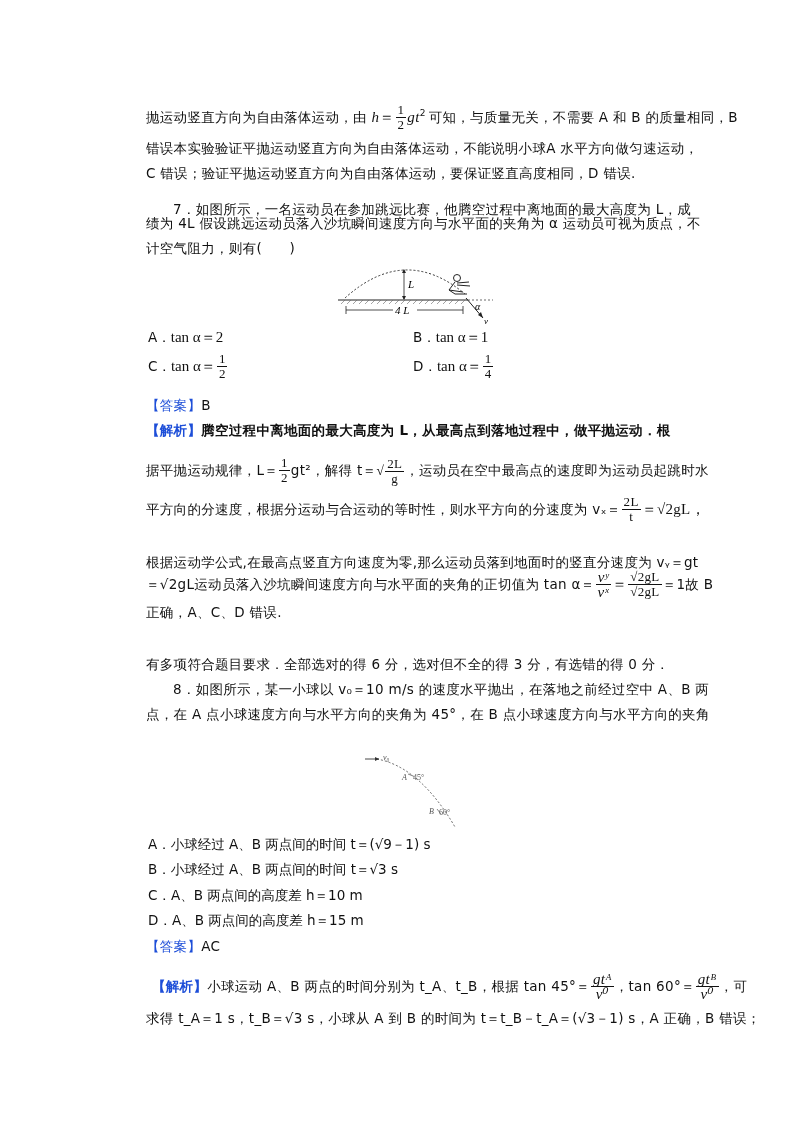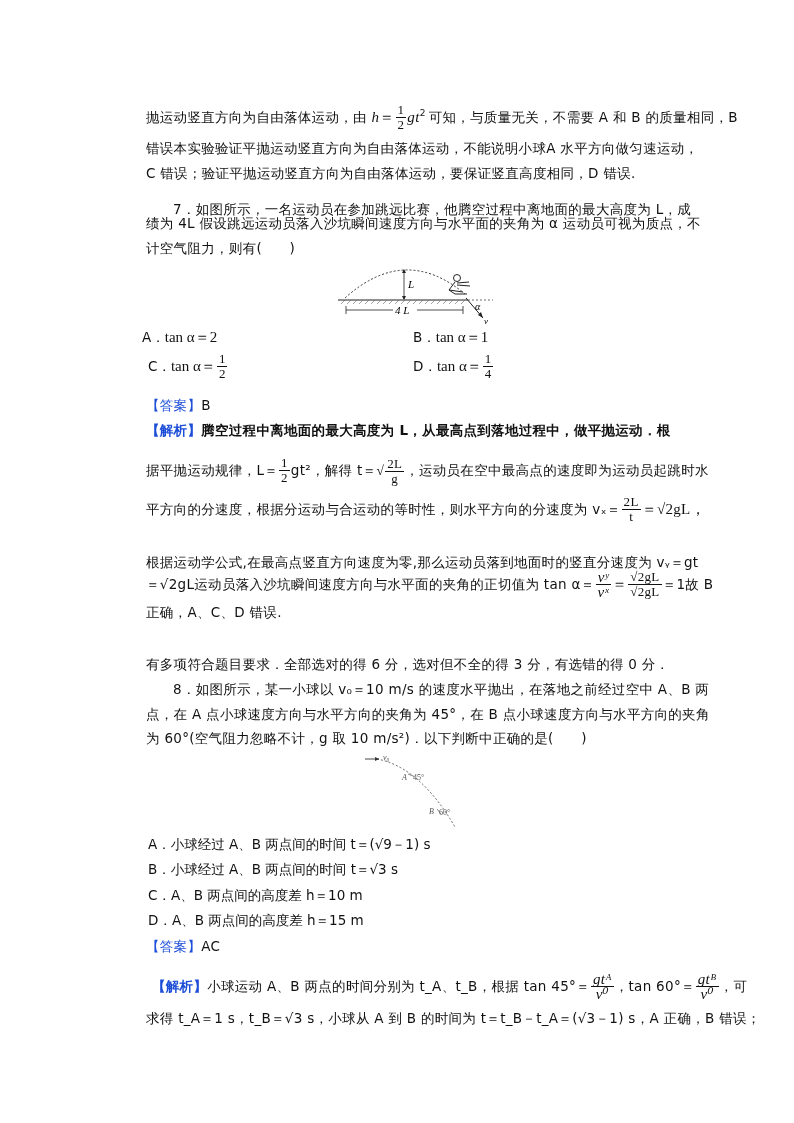--- a/index.html
+++ b/index.html
@@ -79,21 +79,21 @@
       <path d="M 124 17 L 136 16"></path>
       <path d="M 124 19 L 137 20"></path>
       <path d="M 116 24 L 122 28 L 134 28"></path>
     </g>
     <line x1="133" y1="32" x2="150" y2="52" stroke="#222" stroke-width="1"></line>
     <polygon points="150,52 145,49 148,46" fill="#222"></polygon>
     <text x="142" y="44" font-family="Liberation Serif, serif" font-style="italic" font-size="10">α</text>
     <text x="151" y="58" font-family="Liberation Serif, serif" font-style="italic" font-size="9">v</text>
   </svg>
 
-  <div class="opt" style="left:142px; top:327px;text-align:center;">
+  <div class="opt" style="left:148px; top:327px;text-align:center;">
     <span>A．</span><span class="rm">tan α＝2</span>
   </div>
   <div class="opt" style="left:413px; top:327px;">
     <span>B．</span><span class="rm">tan α＝1</span>
   </div>
   <div class="opt" style="left:148px; top:352px;">
     <span>C．</span><span class="rm">tan α＝</span><span class="frac"><span class="num">1</span><span class="den">2</span></span>
   </div>
   <div class="opt" style="left:413px; top:352px;">
     <span>D．</span><span class="rm">tan α＝</span><span class="frac"><span class="num">1</span><span class="den">4</span></span>
@@ -115,21 +115,20 @@
   <div class="line" style="top:532px;margin-top:20px;">根据运动学公式,在最高点竖直方向速度为零,那么运动员落到地面时的竖直分速度为 vᵧ＝gt</div>
   <div class="line" style="top:570px;">
     <span>＝√2gL运动员落入沙坑瞬间速度方向与水平面的夹角的正切值为 tan α＝</span><span class="frac"><span class="num math">vʸ</span><span class="den math">vˣ</span></span><span class="rm">＝</span><span class="frac"><span class="num">√2gL</span><span class="den">√2gL</span></span><span>＝1故 B</span>
   </div>
   <div class="line" style="top:602px;">正确，A、C、D 错误.</div>
 
   <div class="line" style="top:654px;">有多项符合题目要求．全部选对的得 6 分，选对但不全的得 3 分，有选错的得 0 分．</div>
 
   <div class="line indent" style="top:679px;">8．如图所示，某一小球以 v₀＝10 m/s 的速度水平抛出，在落地之前经过空中 A、B 两</div>
   <div class="line" style="top:704px;">点，在 A 点小球速度方向与水平方向的夹角为 45°，在 B 点小球速度方向与水平方向的夹角</div>
-  <div class="line" style="top:728px;">为 60°(空气阻力忽略不计，g 取 10 m/s²)．以下判断中正确的是(　　)</div>
 
   <svg style="left:355px; top:752px;" width="110" height="80">
     <path d="M 22 7 Q 65 15 100 75" fill="none" stroke="#555" stroke-width="0.9" stroke-dasharray="2,2"></path>
     <line x1="10" y1="7" x2="24" y2="7" stroke="#333" stroke-width="0.9"></line>
     <polygon points="24,7 20,5 20,9" fill="#333"></polygon>
     <text x="28" y="8" font-family="Liberation Serif, serif" font-style="italic" font-size="8" fill="#555">v₀</text>
     <text x="47" y="28" font-family="Liberation Serif, serif" font-style="italic" font-size="8" fill="#555">A</text>
     <text x="58" y="28" font-family="Liberation Serif, serif" font-size="8" fill="#555">45°</text>
     <text x="74" y="62" font-family="Liberation Serif, serif" font-style="italic" font-size="8" fill="#555">B</text>
     <text x="84" y="63" font-family="Liberation Serif, serif" font-size="8" fill="#555">60°</text>

